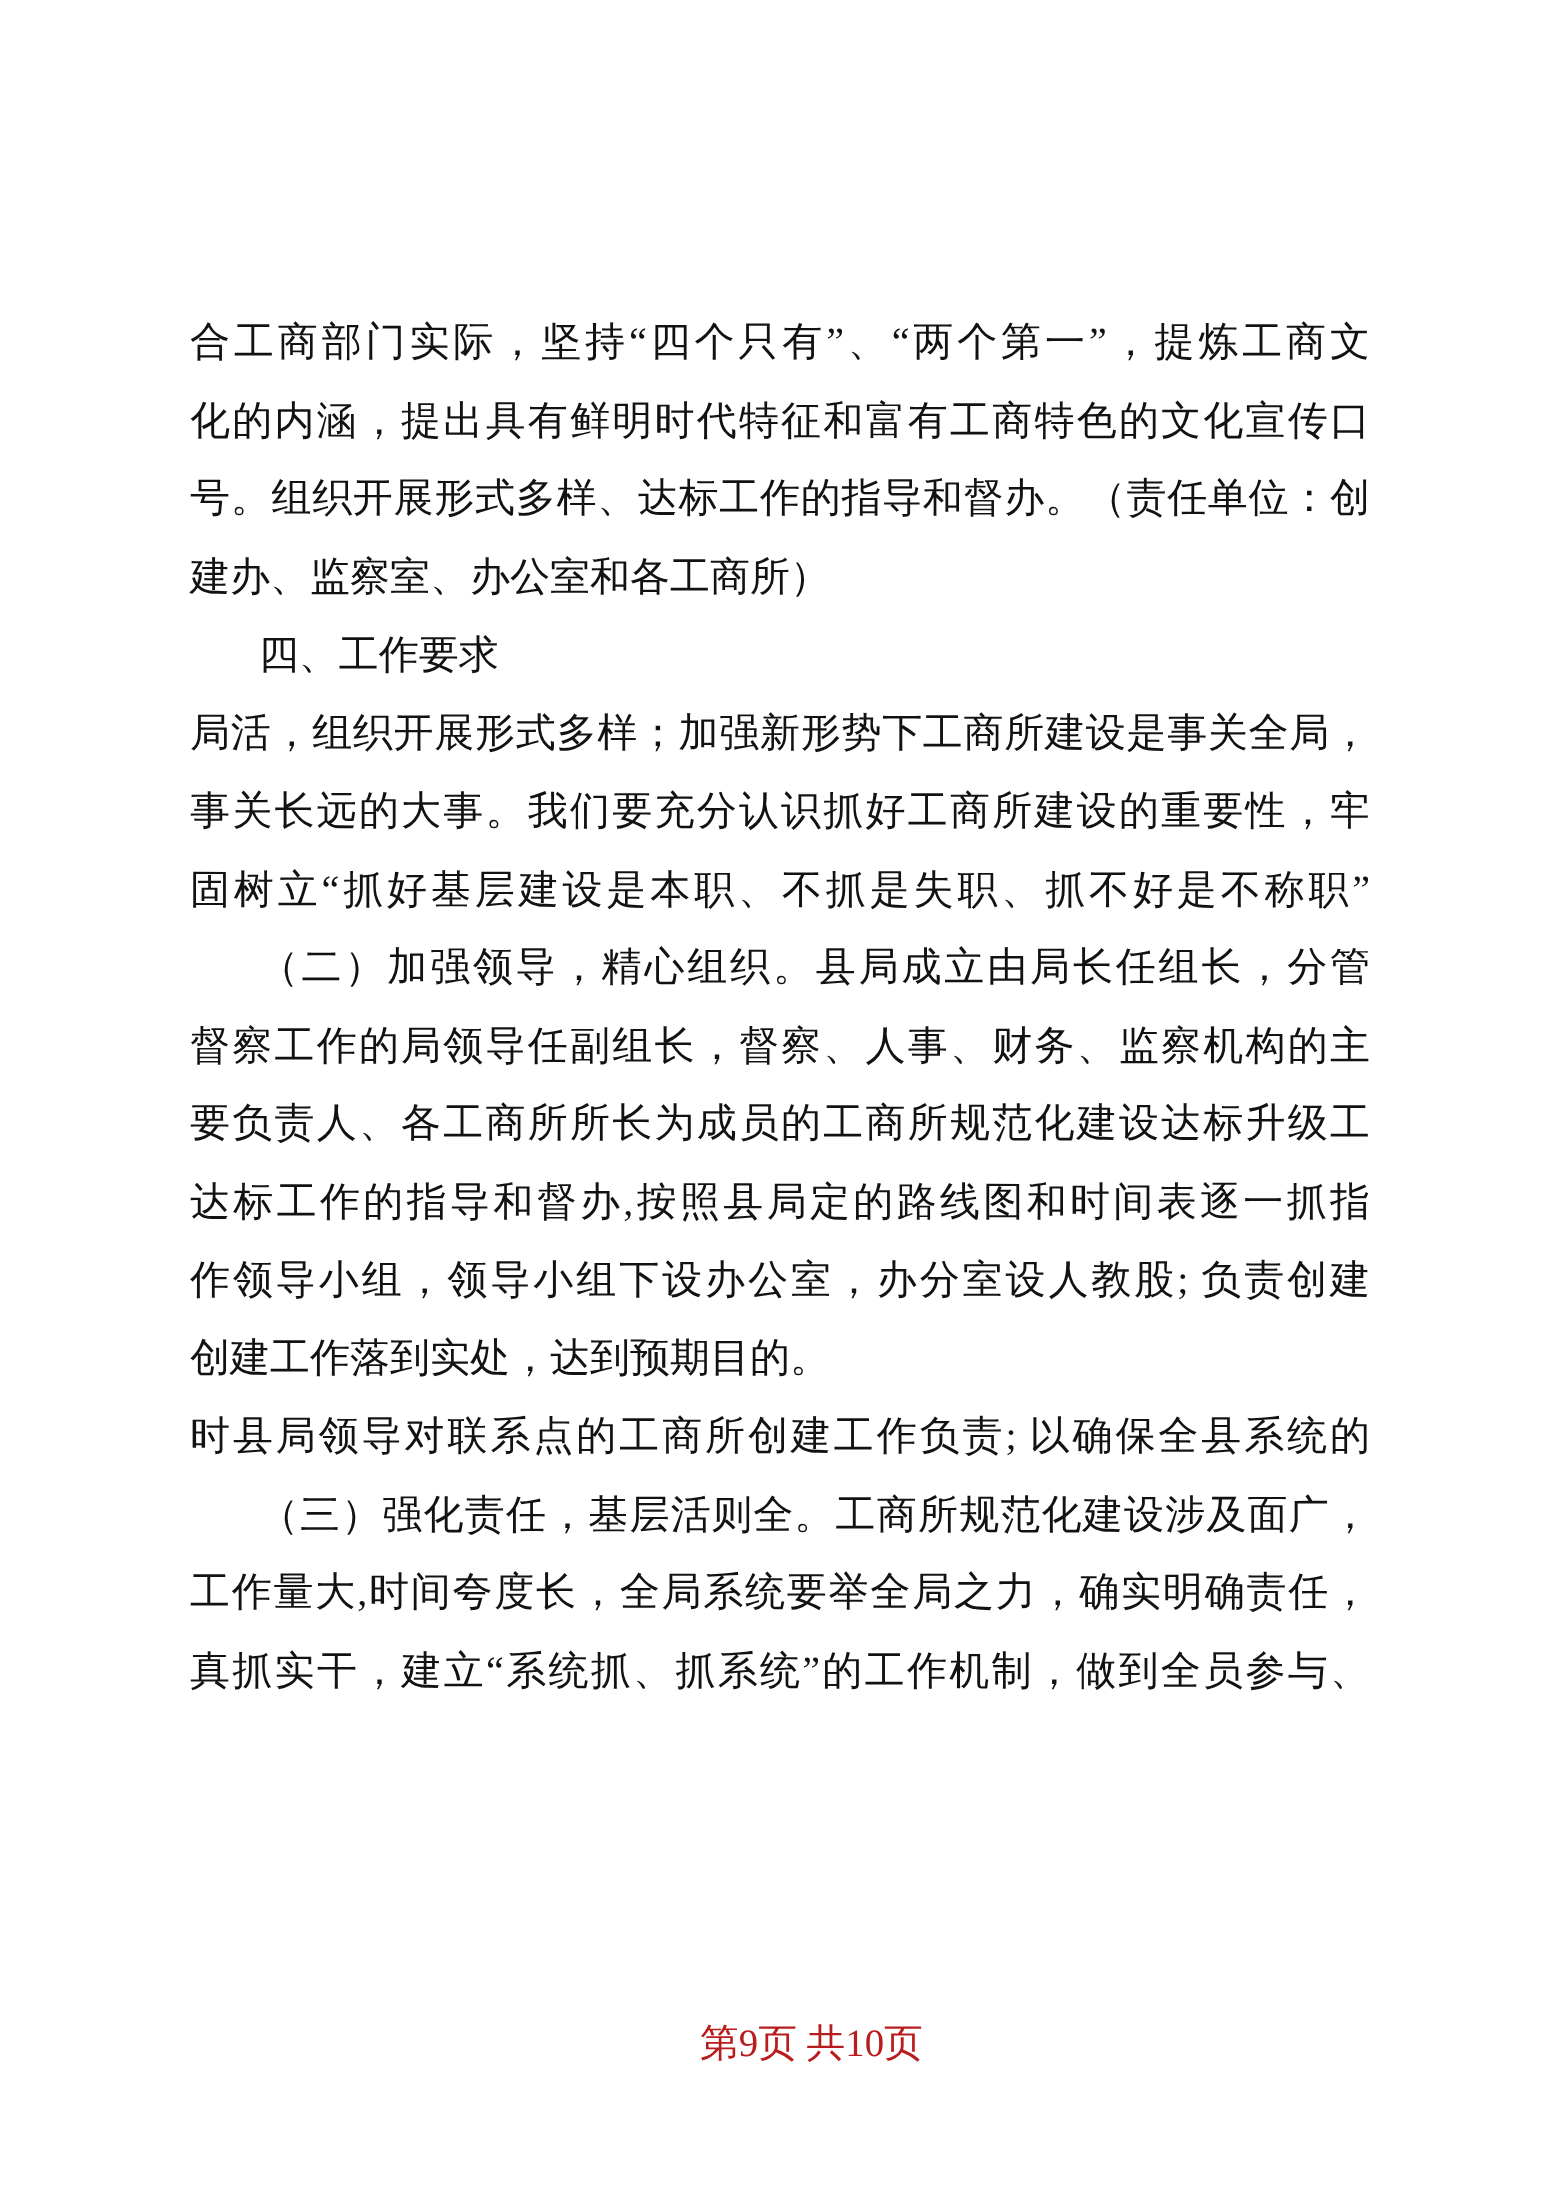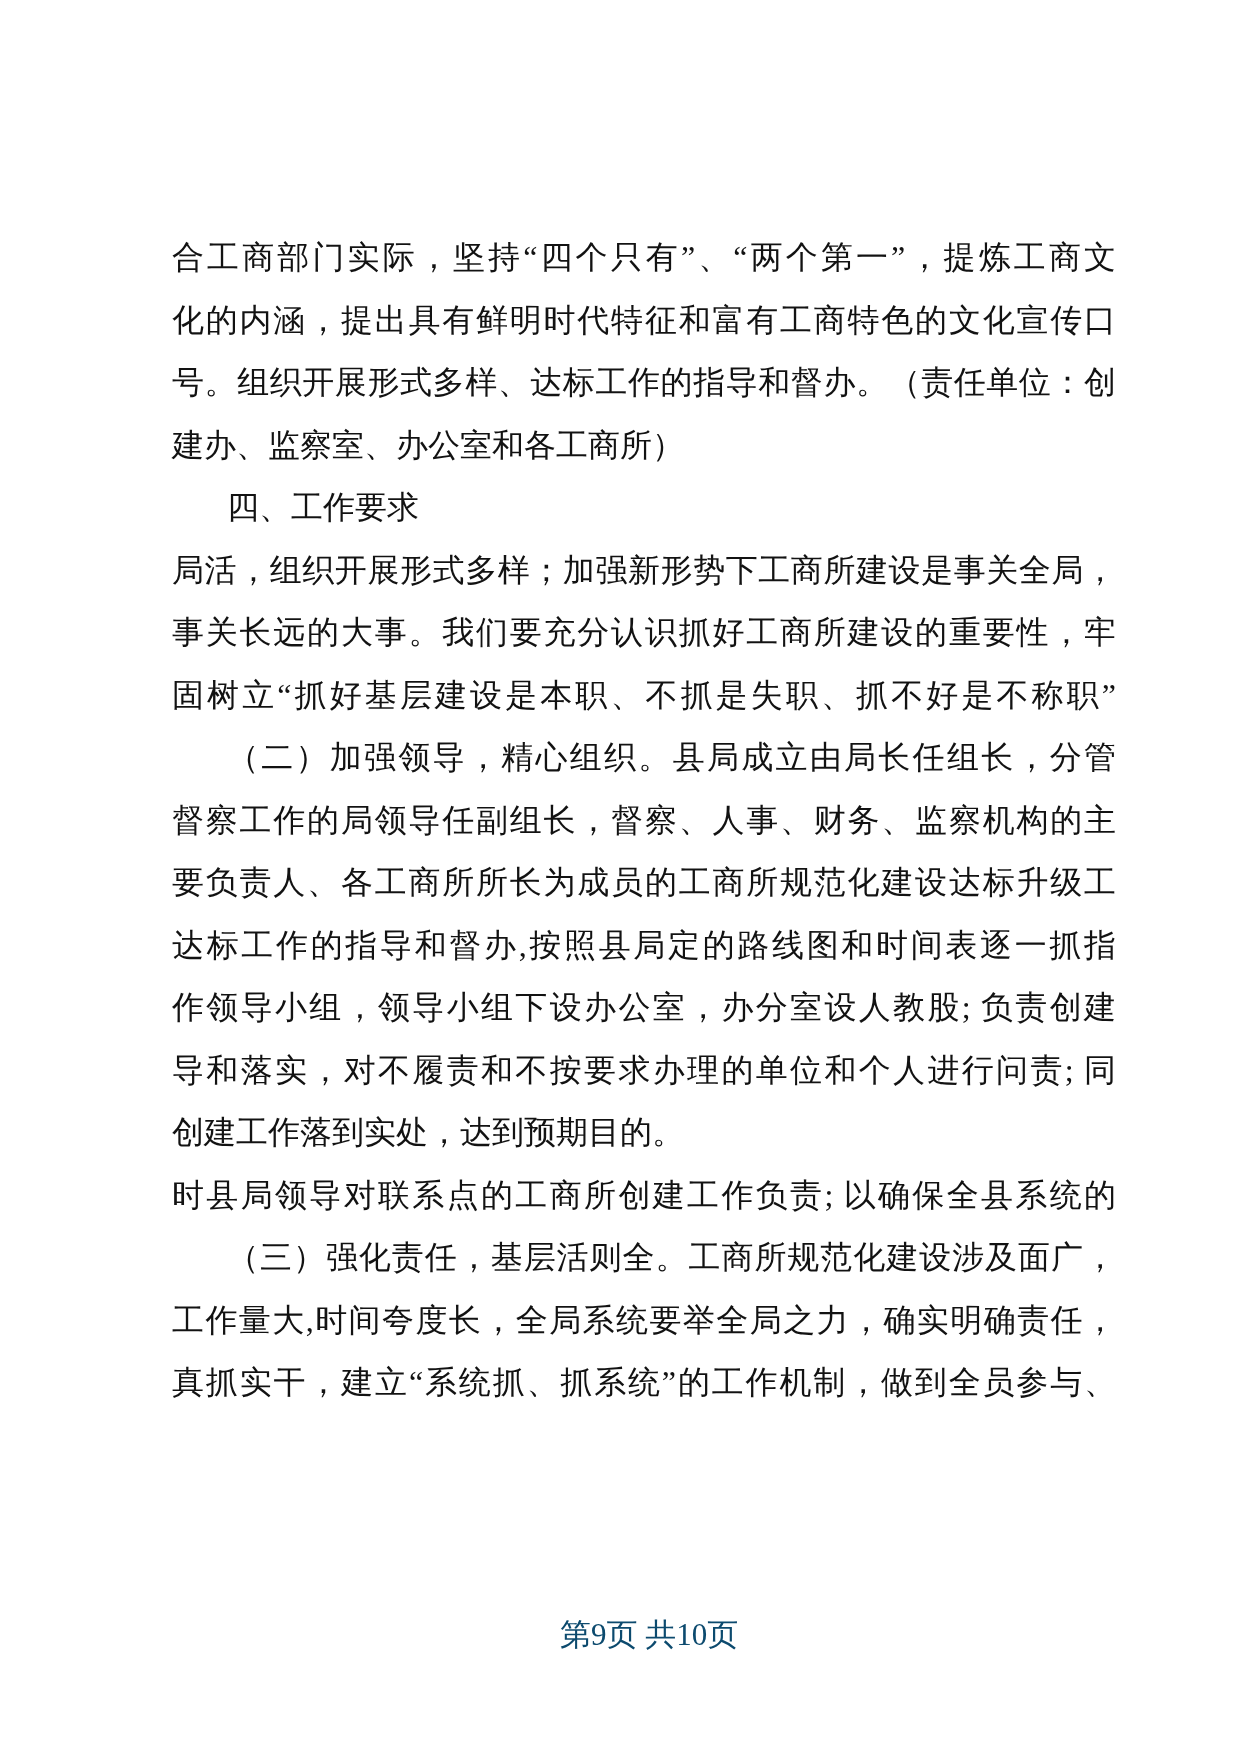--- a/index.html
+++ b/index.html
@@ -12,23 +12,22 @@
     width: 1241px;
     height: 1754px;
     background: #ffffff;
     overflow: hidden;
     font-family: "Liberation Serif", "DejaVu Serif", serif;
     color: #121212;
   }
   .doc {
     position: absolute;
     left: 152px;
-    top: 226px;
+    top: 242px;
     width: 944px;
-    margin-left: 20px;
   }
   .line {
     font-size: 32px;
     height: 62.5px;
     line-height: 62.5px;
     white-space: nowrap;
     font-weight: 400;
   }
   
   .j {
@@ -41,42 +40,41 @@
   
   .ind {
     text-indent: 55px;
   }
   .footer {
     position: absolute;
     left: 560px;
     top: 1616px;
     font-size: 31px;
     line-height: 38px;
-    color: #0c4a6e;
+    color: #b91c1c;
   }
 </style>
 </head>
 <body>
 
 <div class="page">
   <div class="doc">
     <div class="line j">合工商部门实际，坚持“四个只有”、“两个第一”，提炼工商文</div>
     <div class="line j">化的内涵，提出具有鲜明时代特征和富有工商特色的文化宣传口</div>
     <div class="line j">号。组织开展形式多样、达标工作的指导和督办。（责任单位：创</div>
     <div class="line">建办、监察室、办公室和各工商所）</div>
     <div class="line ind">四、工作要求</div>
     <div class="line j">局活，组织开展形式多样；加强新形势下工商所建设是事关全局，</div>
     <div class="line j">事关长远的大事。我们要充分认识抓好工商所建设的重要性，牢</div>
     <div class="line j">固树立“抓好基层建设是本职、不抓是失职、抓不好是不称职”</div>
     <div class="line ind j">（二）加强领导，精心组织。县局成立由局长任组长，分管</div>
     <div class="line j">督察工作的局领导任副组长，督察、人事、财务、监察机构的主</div>
     <div class="line j">要负责人、各工商所所长为成员的工商所规范化建设达标升级工</div>
     <div class="line j">达标工作的指导和督办,按照县局定的路线图和时间表逐一抓指</div>
     <div class="line j">作领导小组，领导小组下设办公室，办分室设人教股; 负责创建</div>
-    <div class="line j">导和落实，对不履责和不按要求办理的单位和个人进行问责; 同</div>
     <div class="line">创建工作落到实处，达到预期目的。</div>
     <div class="line j">时县局领导对联系点的工商所创建工作负责; 以确保全县系统的</div>
     <div class="line ind j">（三）强化责任，基层活则全。工商所规范化建设涉及面广，</div>
     <div class="line j">工作量大,时间夸度长，全局系统要举全局之力，确实明确责任，</div>
     <div class="line j">真抓实干，建立“系统抓、抓系统”的工作机制，做到全员参与、</div>
   </div>
 
   <div class="footer">
     <span>第9页 共10页</span>
   </div>

